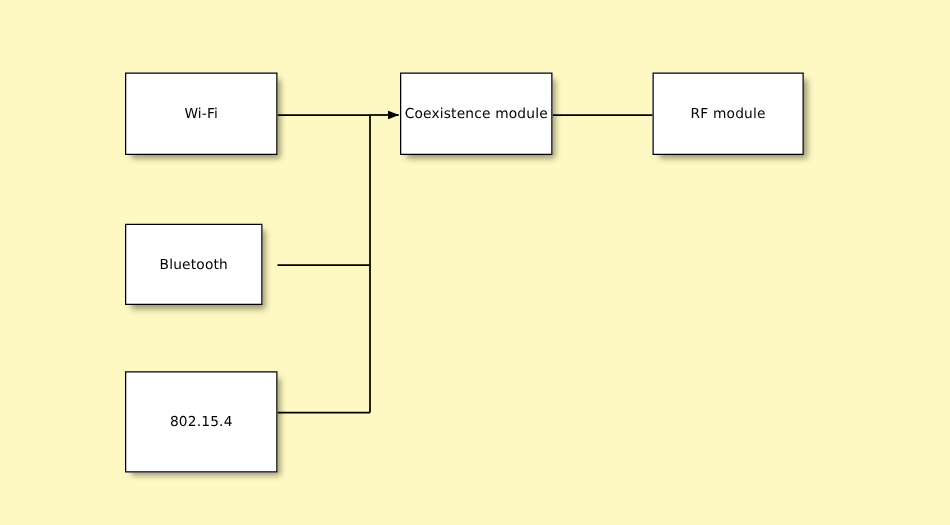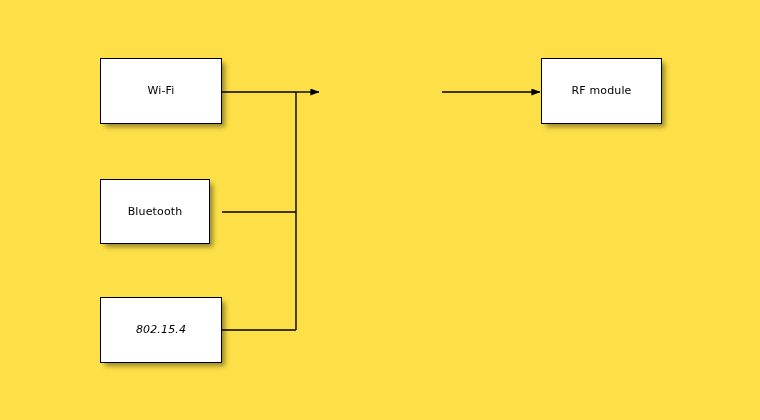--- a/index.html
+++ b/index.html
@@ -10,21 +10,21 @@
   body {
     width: 760px;
     height: 420px;
     overflow: hidden;
     font-family: "DejaVu Sans", sans-serif;
   }
   #diagram-canvas {
     position: relative;
     width: 760px;
     height: 420px;
-    background: #fde047;
+    background: #fef9c3;
   }
   #diagram-svg {
     position: absolute;
     left: 0;
     top: 0;
     width: 760px;
     height: 420px;
   }
   .node-box {
     position: absolute;
@@ -73,22 +73,25 @@
   </svg>
 
   <div class="node-box" style="left:100px; top:58px; width:122px; height:66px;">
     <span class="node-label">Wi-Fi</span>
   </div>
 
   <div class="node-box" style="left:100px; top:179px; width:110px; height:65px;">
     <span class="node-label">Bluetooth</span>
   </div>
 
-  <div class="node-box" style="left:100px; top:297px; width:122px; height:66px;font-style:italic;">
+  <div class="node-box" style="left:100px; top:297px; width:122px; height:81px;">
     <span class="node-label">802.15.4</span>
   </div>
 
+  <div class="node-box" style="left:320px; top:58px; width:122px; height:66px;">
+    <span class="node-label">Coexistence module</span>
+  </div>
 
-  <div class="node-box" style="left:541px; top:58px; width:121px; height:66px;">
+  <div class="node-box" style="left:522px; top:58px; width:121px; height:66px;">
     <span class="node-label">RF module</span>
   </div>
 
 </div>
 
 </body></html>

